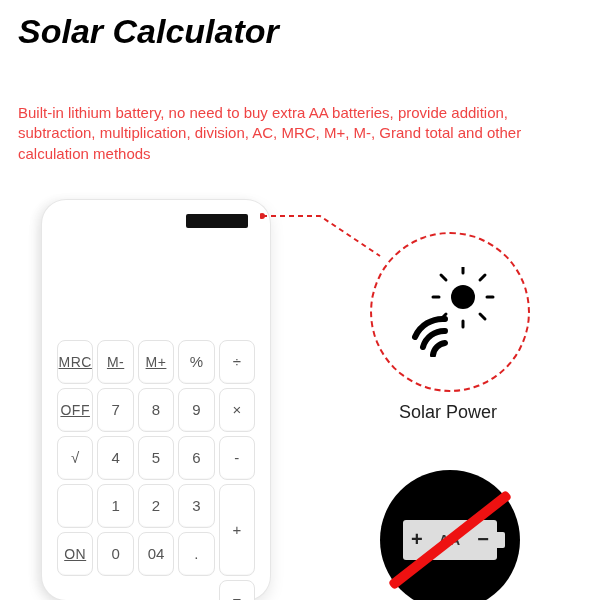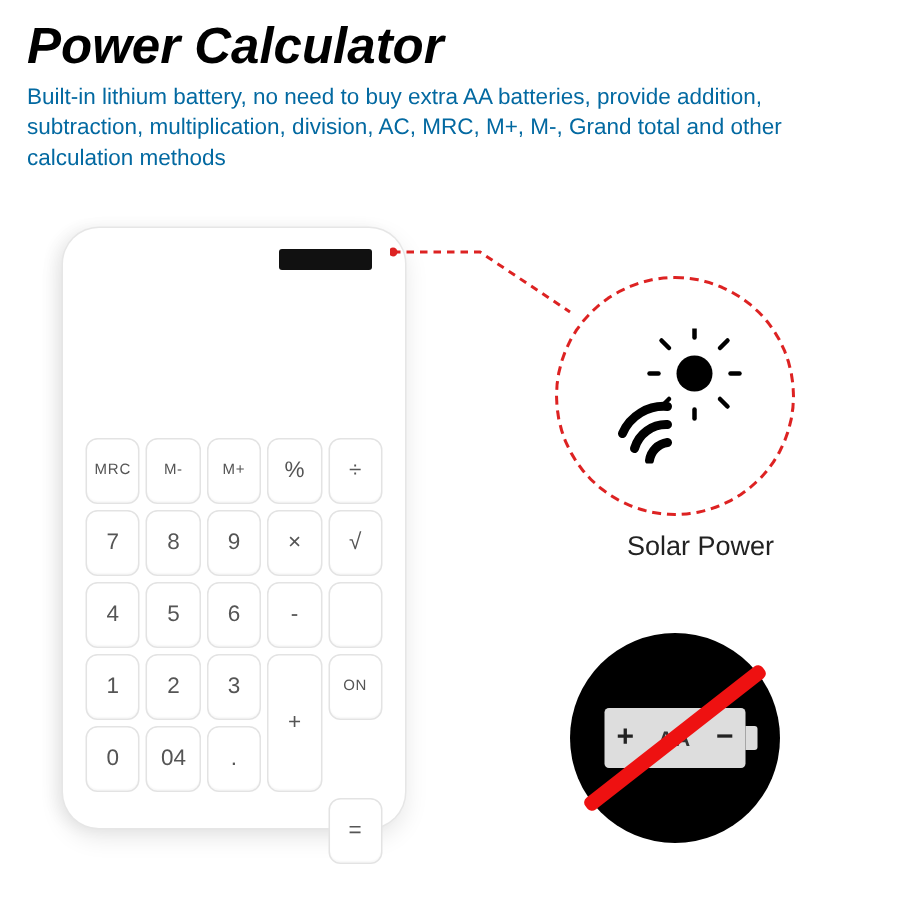--- a/index.html
+++ b/index.html
@@ -13,22 +13,23 @@
   .title {
     font-size: 34px;
     font-weight: 700;
     font-style: italic;
     padding: 12px 18px 4px 18px;
     color: #000;
   }
   .desc {
     font-size: 15px;
     line-height: 1.35;
-    color: #0369a1;
+    color: #ef4444;
     padding: 0 18px 6px 18px;
+    margin-top: 48px;
   }
   .stage { position: relative; width: 600px; height: 480px; }
 
   
   .calc {
     position: absolute;
     left: 42px; top: 30px;
     width: 228px; height: 400px;
     background: #fff;
     border-radius: 24px;
@@ -68,35 +69,35 @@
   .key {
     height: 44px;
     background: #fff;
     border: 1px solid #e3e3e3;
     border-radius: 8px;
     display: flex; align-items: center; justify-content: center;
     font-size: 15px;
     color: #555;
     box-shadow: inset 0 -1px 1px rgba(0,0,0,0.03);
   }
-  .key.small { font-size: 10px; letter-spacing: 0.5px; }
+  .key.small { font-size: 14px; letter-spacing: 0.5px; text-decoration: underline; }
   .key.tall { grid-row: span 2; height: auto; }
 
   
   .callout-circle {
     position: absolute;
     left: 370px; top: 62px;
     width: 160px; height: 160px;
     border: 2px dashed #d22;
     border-radius: 50%;
     display: flex; align-items: center; justify-content: center;
   }
   .callout-label {
     position: absolute;
-    left: 418px; top: 232px;
+    left: 399px; top: 232px;
     font-size: 18px; color: #222;
   }
   .leader {
     position: absolute;
     left: 260px; top: 38px;
     width: 130px; height: 60px;
     pointer-events: none;
   }
 
   
@@ -132,34 +133,35 @@
     left: 50%; top: 50%;
     width: 150px; height: 10px;
     background: #e11;
     transform: translate(-50%,-50%) rotate(-38deg);
     border-radius: 4px;
   }
 </style>
 </head>
 <body>
 
-<div class="title">Power Calculator</div>
+<div class="title">Solar Calculator</div>
 <div class="desc">Built-in lithium battery, no need to buy extra AA batteries, provide addition, subtraction, multiplication, division, AC, MRC, M+, M-, Grand total and other calculation methods</div>
 
 <div class="stage">
 
   <div class="calc">
     <div class="solar"></div>
     <div class="keypad">
       <div class="key small">MRC</div>
       <div class="key small">M-</div>
       <div class="key small">M+</div>
       <div class="key">%</div>
       <div class="key">÷</div>
 
+      <div class="key small">OFF</div>
       <div class="key">7</div>
       <div class="key">8</div>
       <div class="key">9</div>
       <div class="key">×</div>
 
       <div class="key">√</div>
       <div class="key">4</div>
       <div class="key">5</div>
       <div class="key">6</div>
       <div class="key">-</div>

